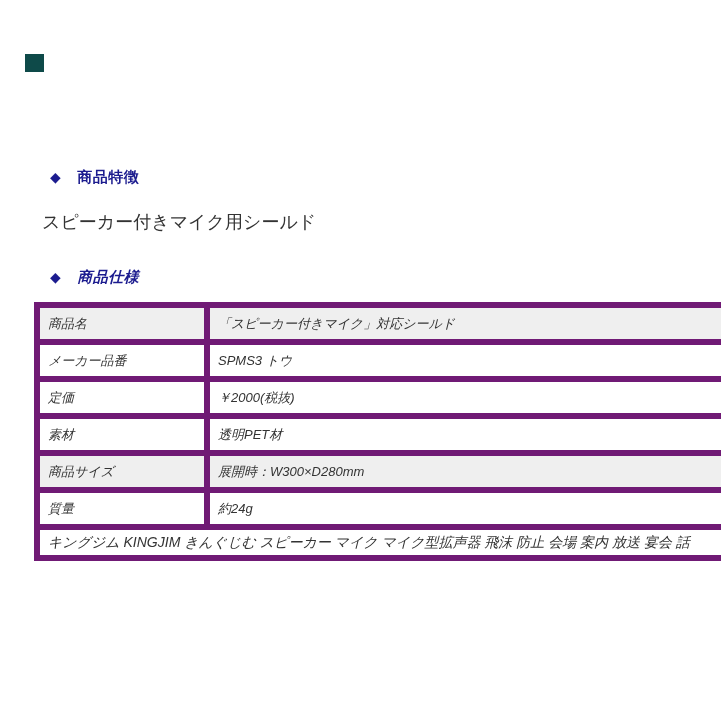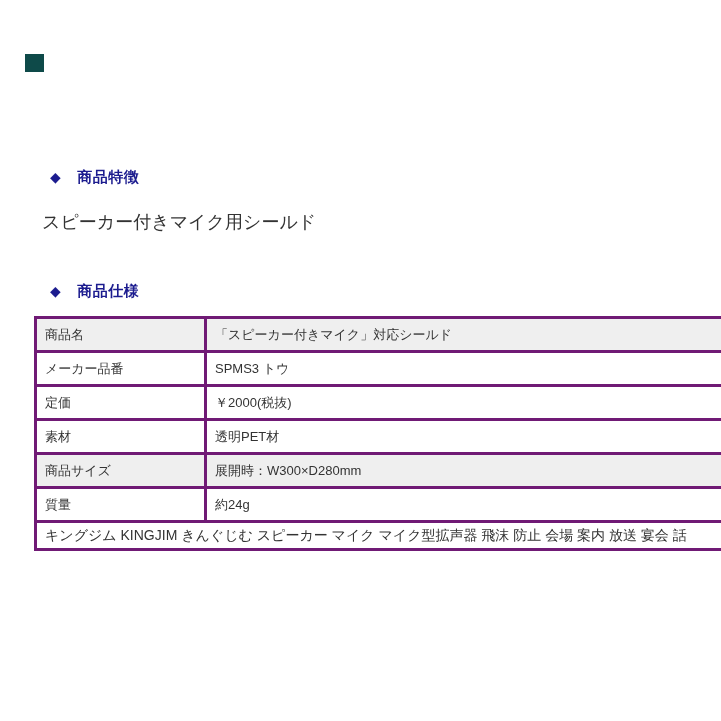--- a/index.html
+++ b/index.html
@@ -23,35 +23,36 @@
     font-size: 15px; font-weight: bold; color: #1c1c8f;
     line-height: 18px; letter-spacing: 0.5px;
   }
   .section-heading .bullet { font-size: 14px; }
 
   .feature-text {
     margin-top: 12px;
     font-size: 18px; color: #333333; line-height: 16px;
   }
 
-  .specs-heading { margin-top: 36px; }
+  .specs-heading { margin-top: 22px; font-style: italic; }
 
   table.spec-table {
     margin-top: 8px;
     border-collapse: collapse;
     width: 698px;
     font-size: 13px; color: #333333;
     table-layout: fixed;
   }
   .spec-table td {
-    border: 3px solid #701a75;
+    border: 6px solid #701a75;
     padding: 8px 8px;
     line-height: 15px;
     vertical-align: middle;
     background: #ffffff;
+    font-style: italic;
   }
   .spec-table td.label-cell { width: 170px; }
   .spec-table tr.stripe td { background: #efefef; }
   .spec-table td.keywords-cell {
     font-size: 14px; line-height: 13px; padding: 6px 8px;
     color: #333333; background: #ffffff;
   }
 </style>
 </head>
 <body>

